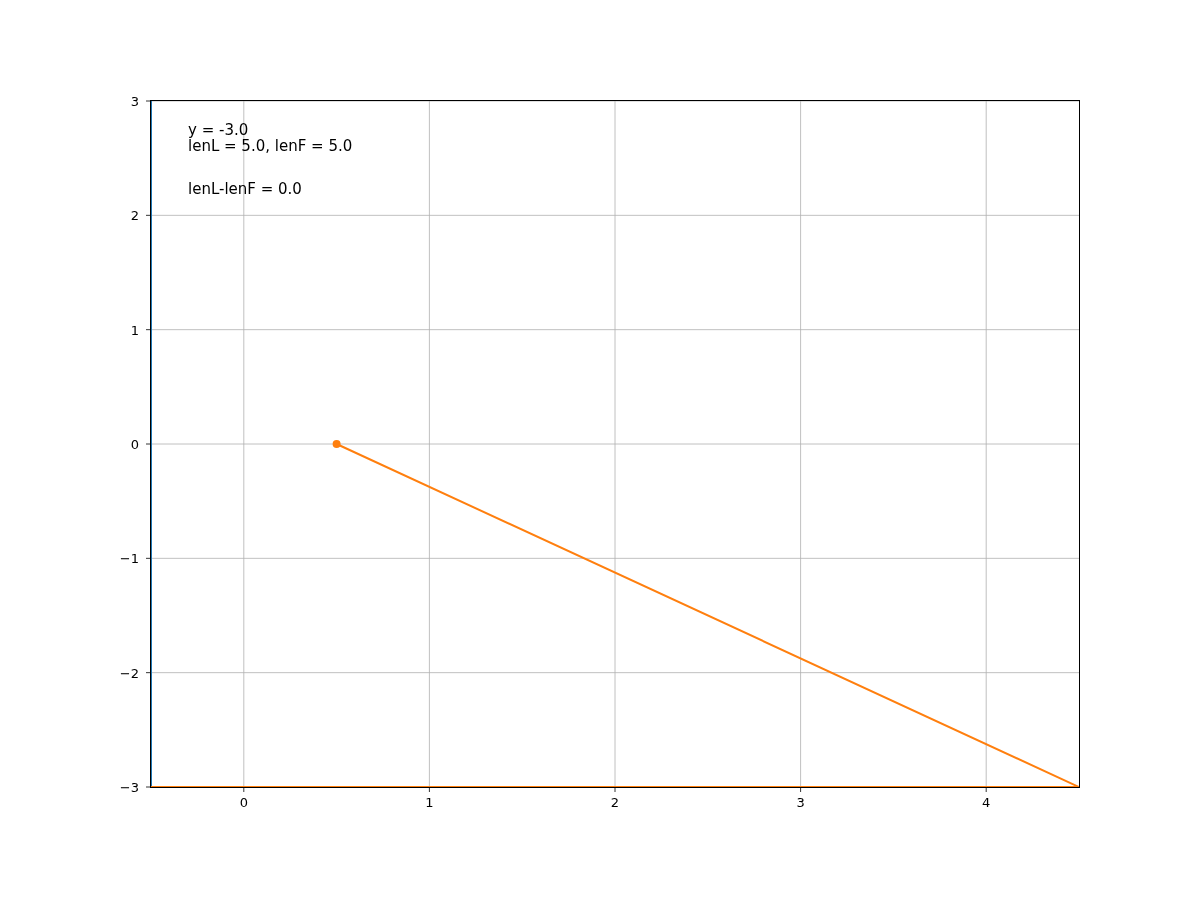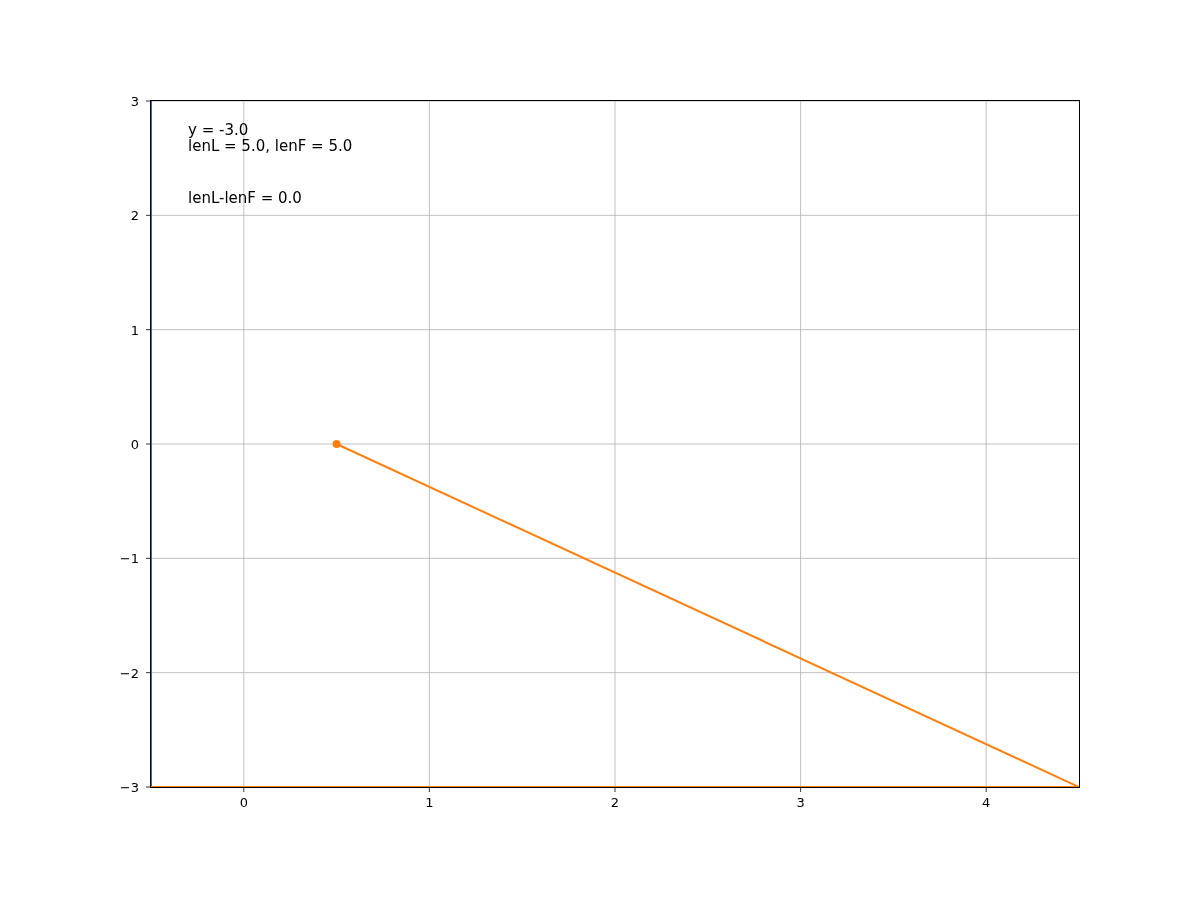--- a/index.html
+++ b/index.html
@@ -132,16 +132,16 @@
     <span class="ytick" style="top:686px">−3</span>
     <span class="ytick" style="top:571.667px">−2</span>
     <span class="ytick" style="top:457.333px">−1</span>
     <span class="ytick" style="top:343px">0</span>
     <span class="ytick" style="top:228.667px">1</span>
     <span class="ytick" style="top:114.333px">2</span>
     <span class="ytick" style="top:0px">3</span>
 
     <span class="annotation" style="left:37px; top:20px">y = -3.0</span>
     <span class="annotation" style="left:37px; top:36px">lenL = 5.0, lenF = 5.0</span>
-    <span class="annotation" style="left:37px; top:88px">lenL-lenF = 0.0</span>
+    <span class="annotation" style="left:37px; top:79px">lenL-lenF = 0.0</span>
 
   </div>
 </div>
 
 </body></html>

